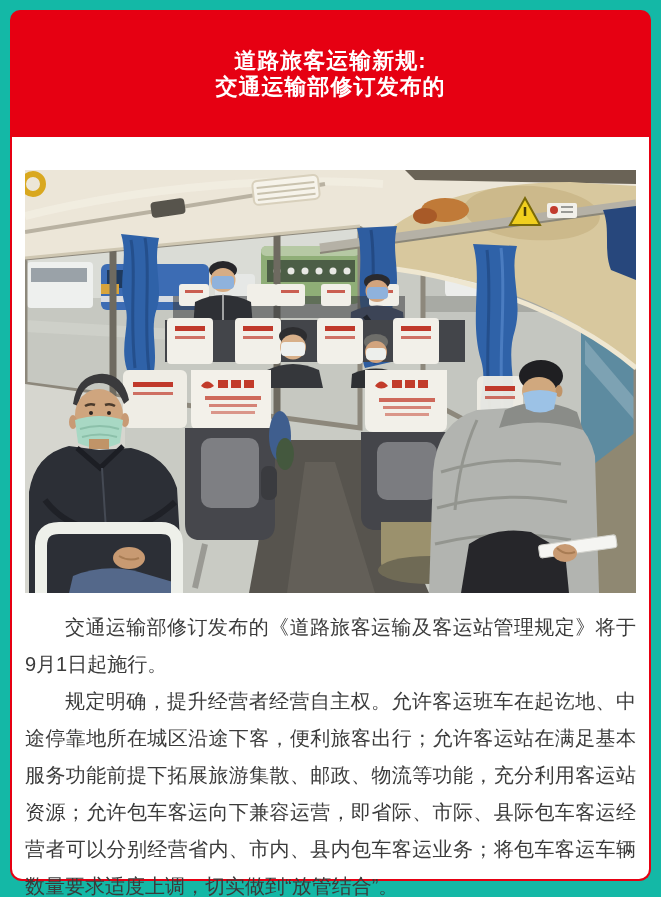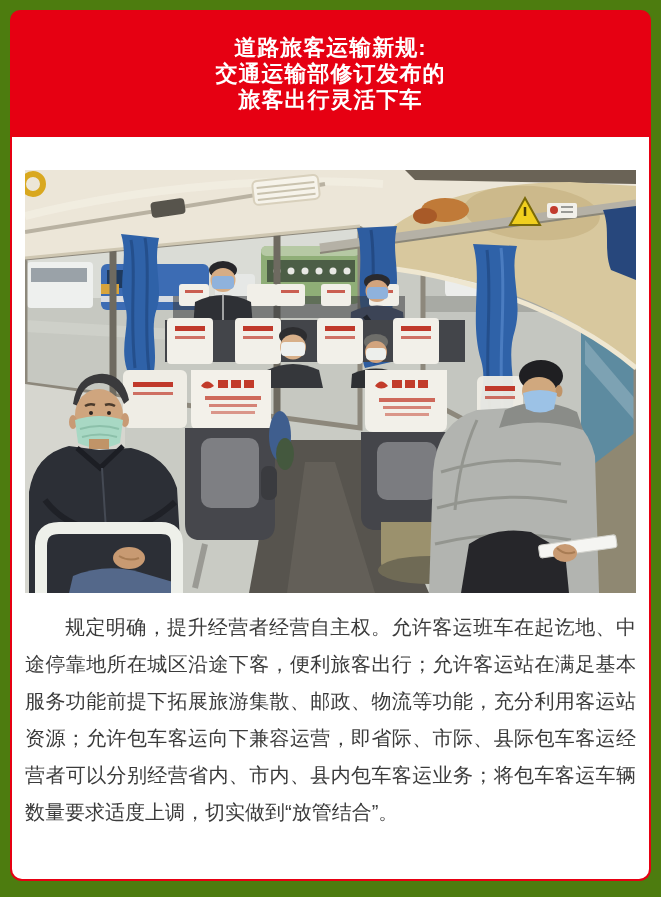--- a/index.html
+++ b/index.html
@@ -5,21 +5,21 @@
   :root{
     --accent:#e60012;
     --body-text:#3b3b3b;
   }
   html,body{margin:0;padding:0;background:#ffffff;}
   body{
     width:661px;height:897px;
     font-family:"Liberation Sans","DejaVu Sans",sans-serif;
     position:relative;overflow:hidden;
   }
-  .page{position:absolute;left:0;top:0;width:661px;height:897px;background:#4d7c0f;}
+  .page{position:absolute;left:0;top:0;width:661px;height:897px;background:#14b8a6;}
   .banner{
     position:absolute;left:10px;top:10px;width:641px;height:127px;
     background:var(--accent);
     border-radius:10px 10px 0 0;
     display:flex;flex-direction:column;justify-content:center;align-items:center;
   }
   .banner-line{
     color:#ffffff;font-weight:bold;font-size:22px;line-height:26px;
     text-align:center;letter-spacing:1px;white-space:nowrap;
   }
@@ -43,21 +43,20 @@
   .article p{margin:0;text-indent:2em;}
 </style>
 </head>
 <body>
 
 <div class="page">
 
   <div class="banner">
     <div class="banner-line">道路旅客运输新规:</div>
     <div class="banner-line">交通运输部修订发布的</div>
-    <div class="banner-line">旅客出行灵活下车</div>
   </div>
 
   <div class="content-card">
 
     <div class="photo-frame">
       <svg width="611" height="423" viewBox="0 0 611 423" xmlns="http://www.w3.org/2000/svg">
         <defs>
           <clipPath id="winL">
               <path d="M0,88 L335,56 L335,258 L0,214 Z"></path>
             </clipPath>
@@ -284,17 +283,18 @@
           <g transform="rotate(-8 552 378)">
             <rect x="514" y="370" width="78" height="13" rx="3" fill="#f5f5f2" stroke="#d2d2cc" stroke-width="1"></rect>
           </g>
           <ellipse cx="540" cy="383" rx="12" ry="9" fill="#c89a72"></ellipse>
           <path d="M532,378 q8,8 18,4" stroke="#a87c54" stroke-width="2" fill="none"></path>
         </g>
       </svg>
     </div>
 
     <div class="article">
+      <p>交通运输部修订发布的《道路旅客运输及客运站管理规定》将于9月1日起施行。</p>
       <p>规定明确，提升经营者经营自主权。允许客运班车在起讫地、中途停靠地所在城区沿途下客，便利旅客出行；允许客运站在满足基本服务功能前提下拓展旅游集散、邮政、物流等功能，充分利用客运站资源；允许包车客运向下兼容运营，即省际、市际、县际包车客运经营者可以分别经营省内、市内、县内包车客运业务；将包车客运车辆数量要求适度上调，切实做到“放管结合”。</p>
     </div>
 
   </div>
 </div>
 
 </body></html>

